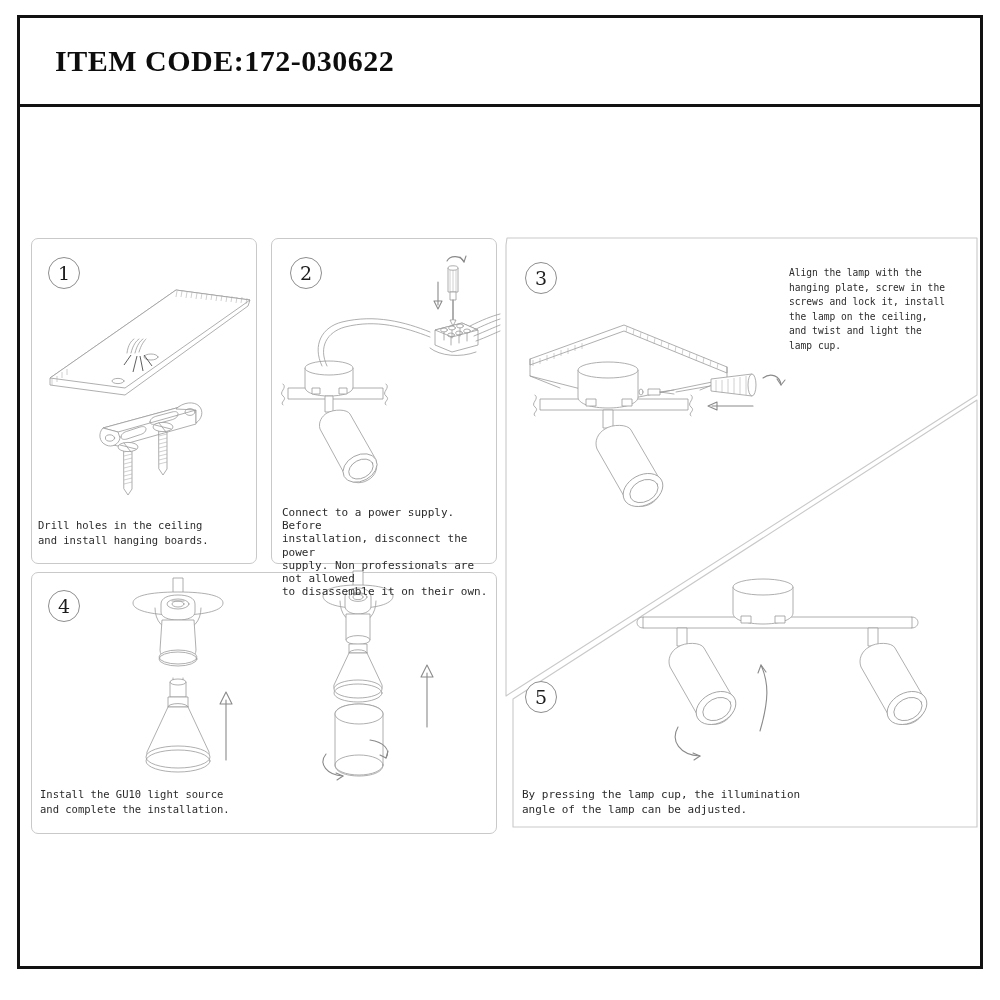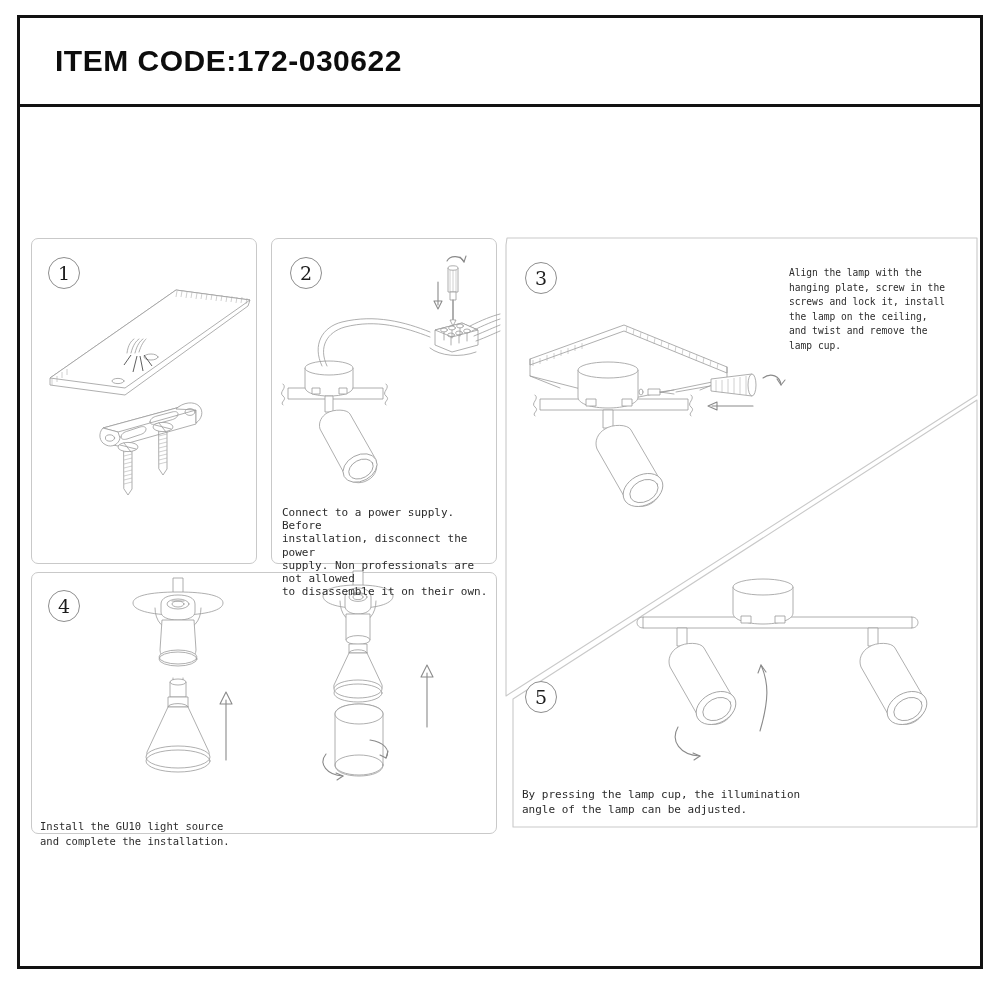--- a/index.html
+++ b/index.html
@@ -34,21 +34,21 @@
     top: 15px;
     width: 966px;
     height: 92px;
     border: 3px solid #111111;
     box-sizing: border-box;
     display: flex;
     align-items: center;
   }
   .header-title {
     margin-left: 35px;
-    font-family: Liberation Sans, sans-serif;
+    font-family: Liberation Serif, serif;
     font-size: 30px;
     font-weight: 700;
     letter-spacing: 0.5px;
     color: #0d0d0d;
     white-space: nowrap;
   }
 
   
   .panel {
     position: absolute;
@@ -103,21 +103,21 @@
   
   .caption {
     position: absolute;
     font-family: "DejaVu Sans Mono", monospace;
     color: #2b2b2b;
     white-space: pre-line;
   }
   .caption-1 { left: 38px;  top: 518px; font-size: 10.5px; line-height: 15px; width: 215px; }
   .caption-2 { left: 282px; top: 506px; font-size: 11px;    line-height: 13.2px; width: 210px; }
   .caption-3 { left: 789px; top: 266px; font-size: 9.6px;  line-height: 14.6px; width: 170px; }
-  .caption-4 { left: 40px;  top: 787px; font-size: 10.5px; line-height: 15px; width: 230px; margin-top: 32px; }
+  .caption-4 { left: 40px;  top: 787px; font-size: 10.5px; line-height: 15px; width: 230px; }
   .caption-5 { left: 522px; top: 787px; font-size: 11px; line-height: 15px; width: 300px; }
 
   
   .art {
     position: absolute;
     left: 0;
     top: 0;
     width: 1000px;
     height: 1000px;
     pointer-events: none;
@@ -443,28 +443,30 @@
       <path class="arw" d="M 700 756 L 693 753 M 700 756 L 694 760"></path>
     </g>
   </svg>
 
   <div class="badge badge-1">1</div>
   <div class="badge badge-2">2</div>
   <div class="badge badge-3">3</div>
   <div class="badge badge-4">4</div>
   <div class="badge badge-5">5</div>
 
+  <div class="caption caption-1">Drill holes in the ceiling
+and install hanging boards.</div>
   <div class="caption caption-2">Connect to a power supply. Before
 installation, disconnect the power
 supply. Non professionals are not allowed
 to disassemble it on their own.</div>
   <div class="caption caption-3">Align the lamp with the
 hanging plate, screw in the
 screws and lock it, install
 the lamp on the ceiling,
-and twist and remove the
+and twist and light the
 lamp cup.</div>
   <div class="caption caption-4">Install the GU10 light source
 and complete the installation.</div>
   <div class="caption caption-5">By pressing the lamp cup, the illumination
 angle of the lamp can be adjusted.</div>
 
 </div>
 
 </body></html>

